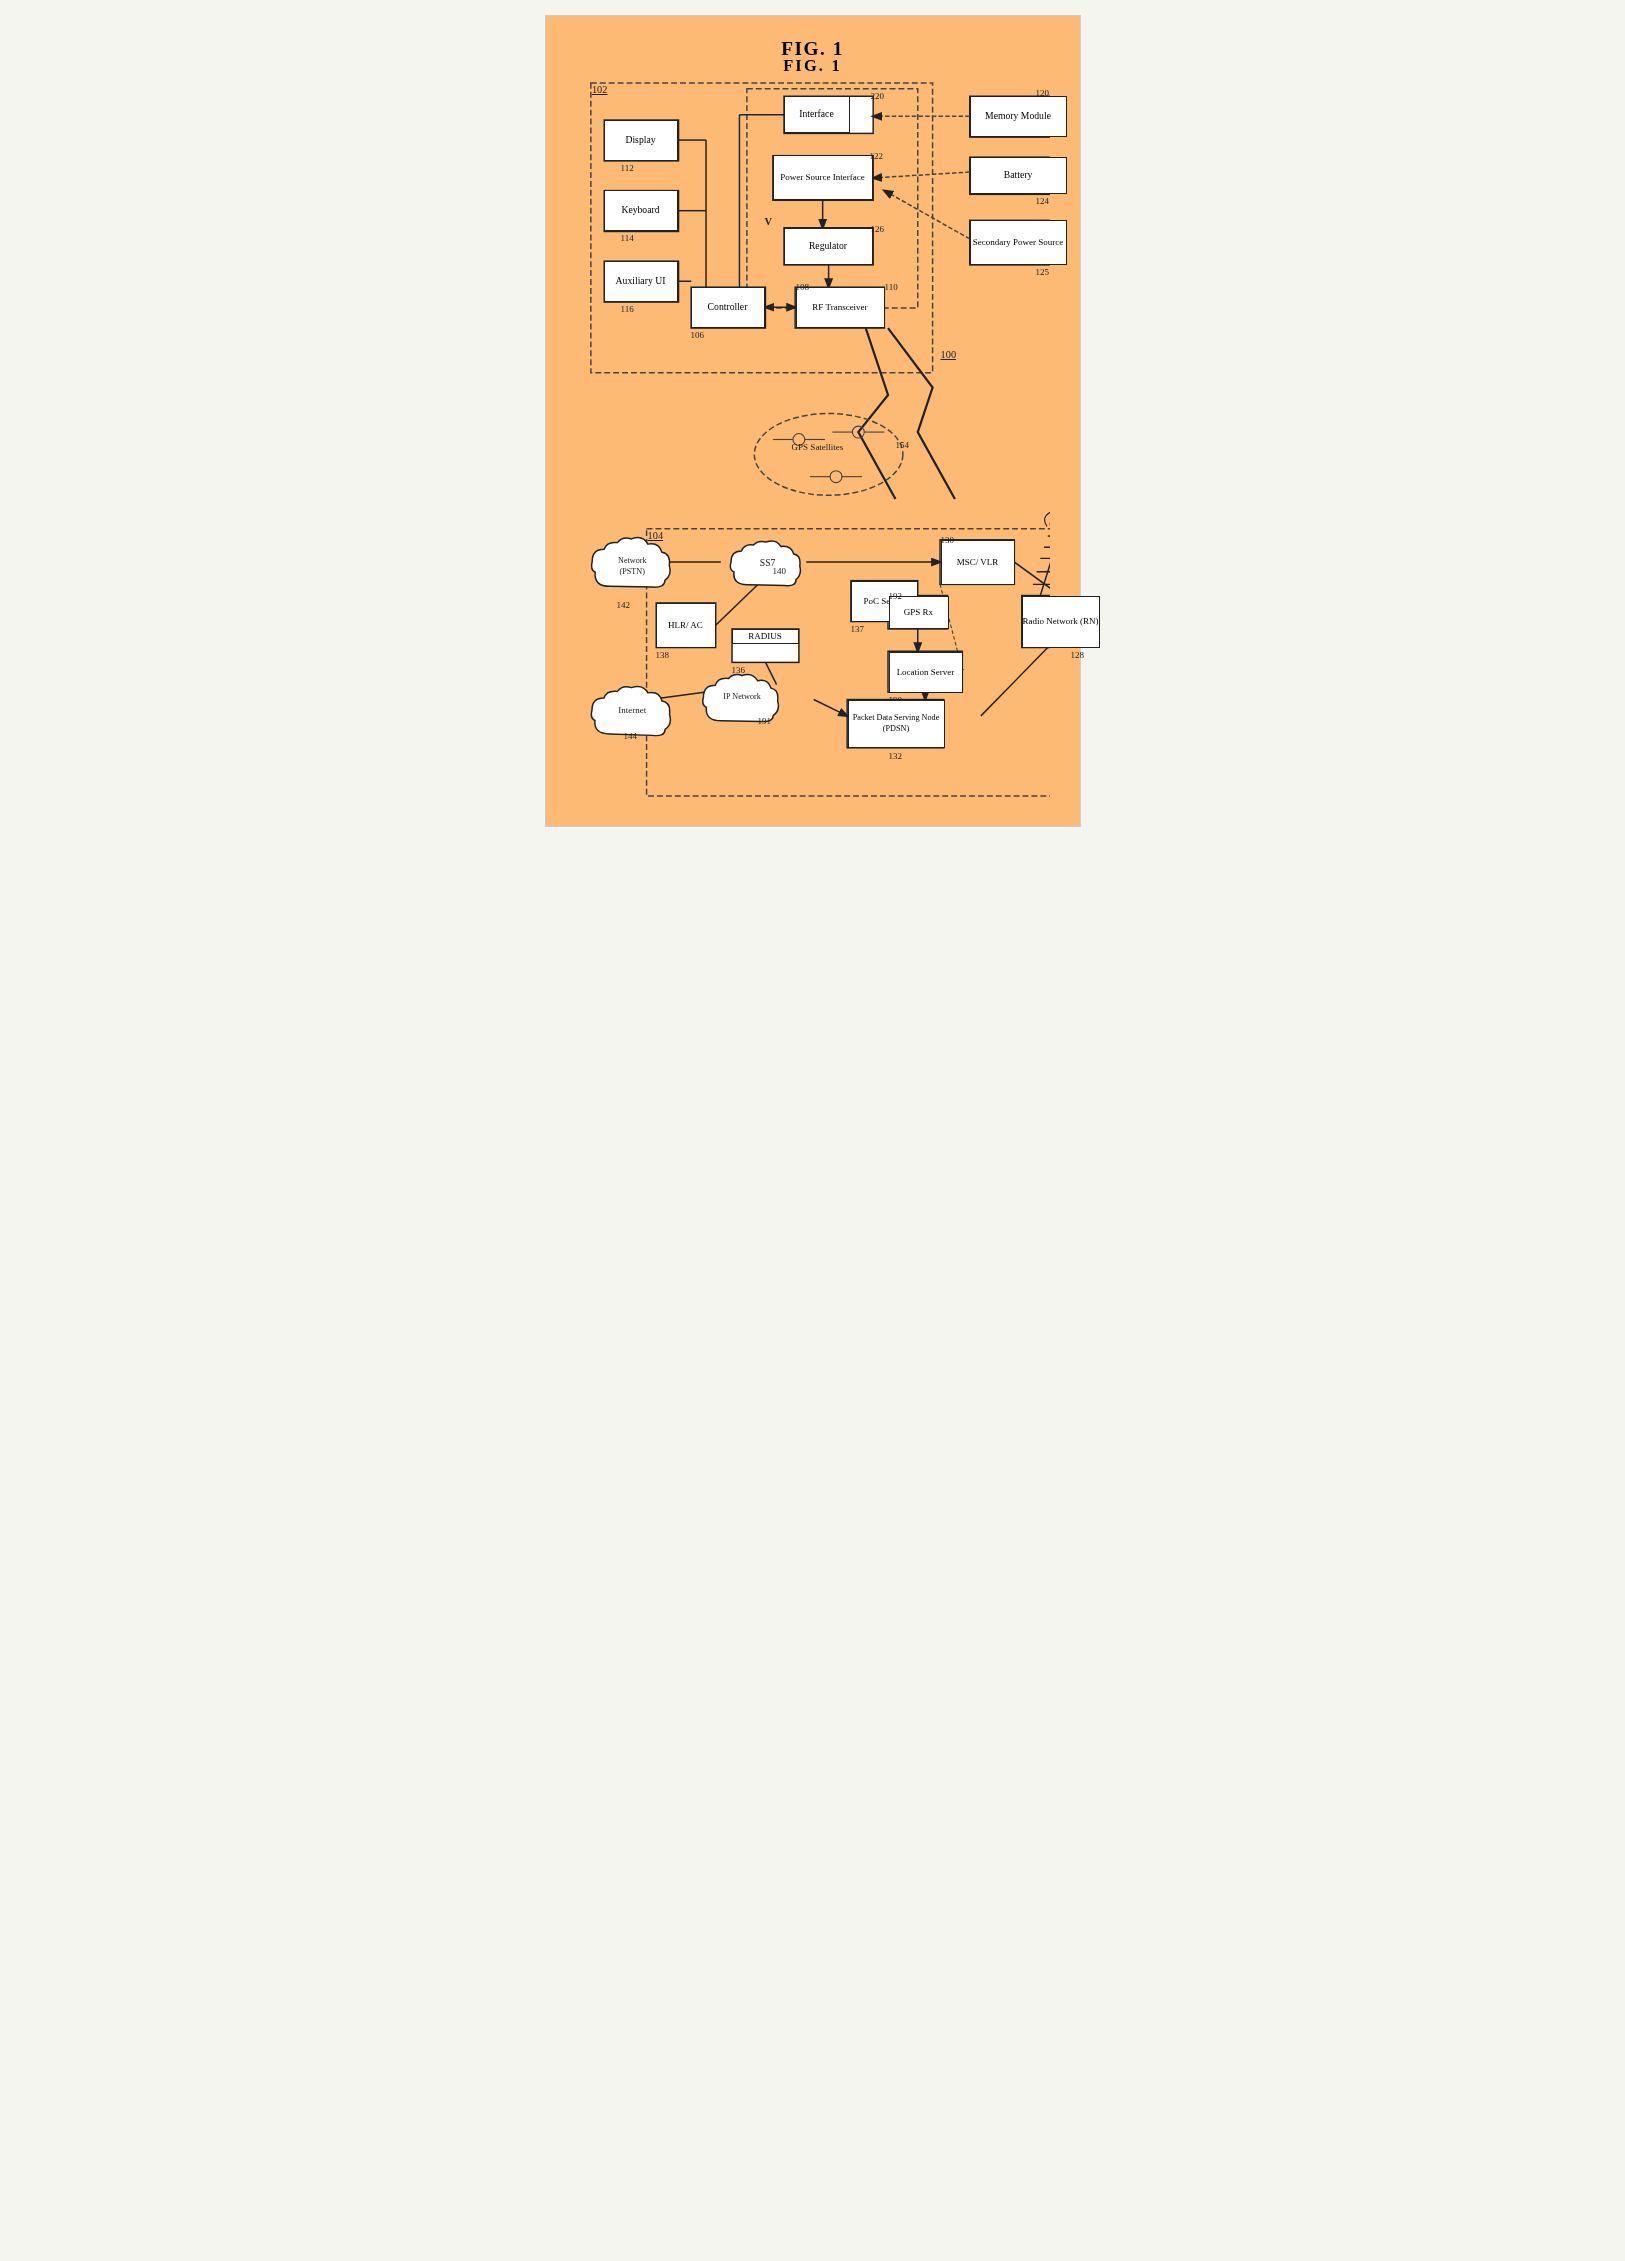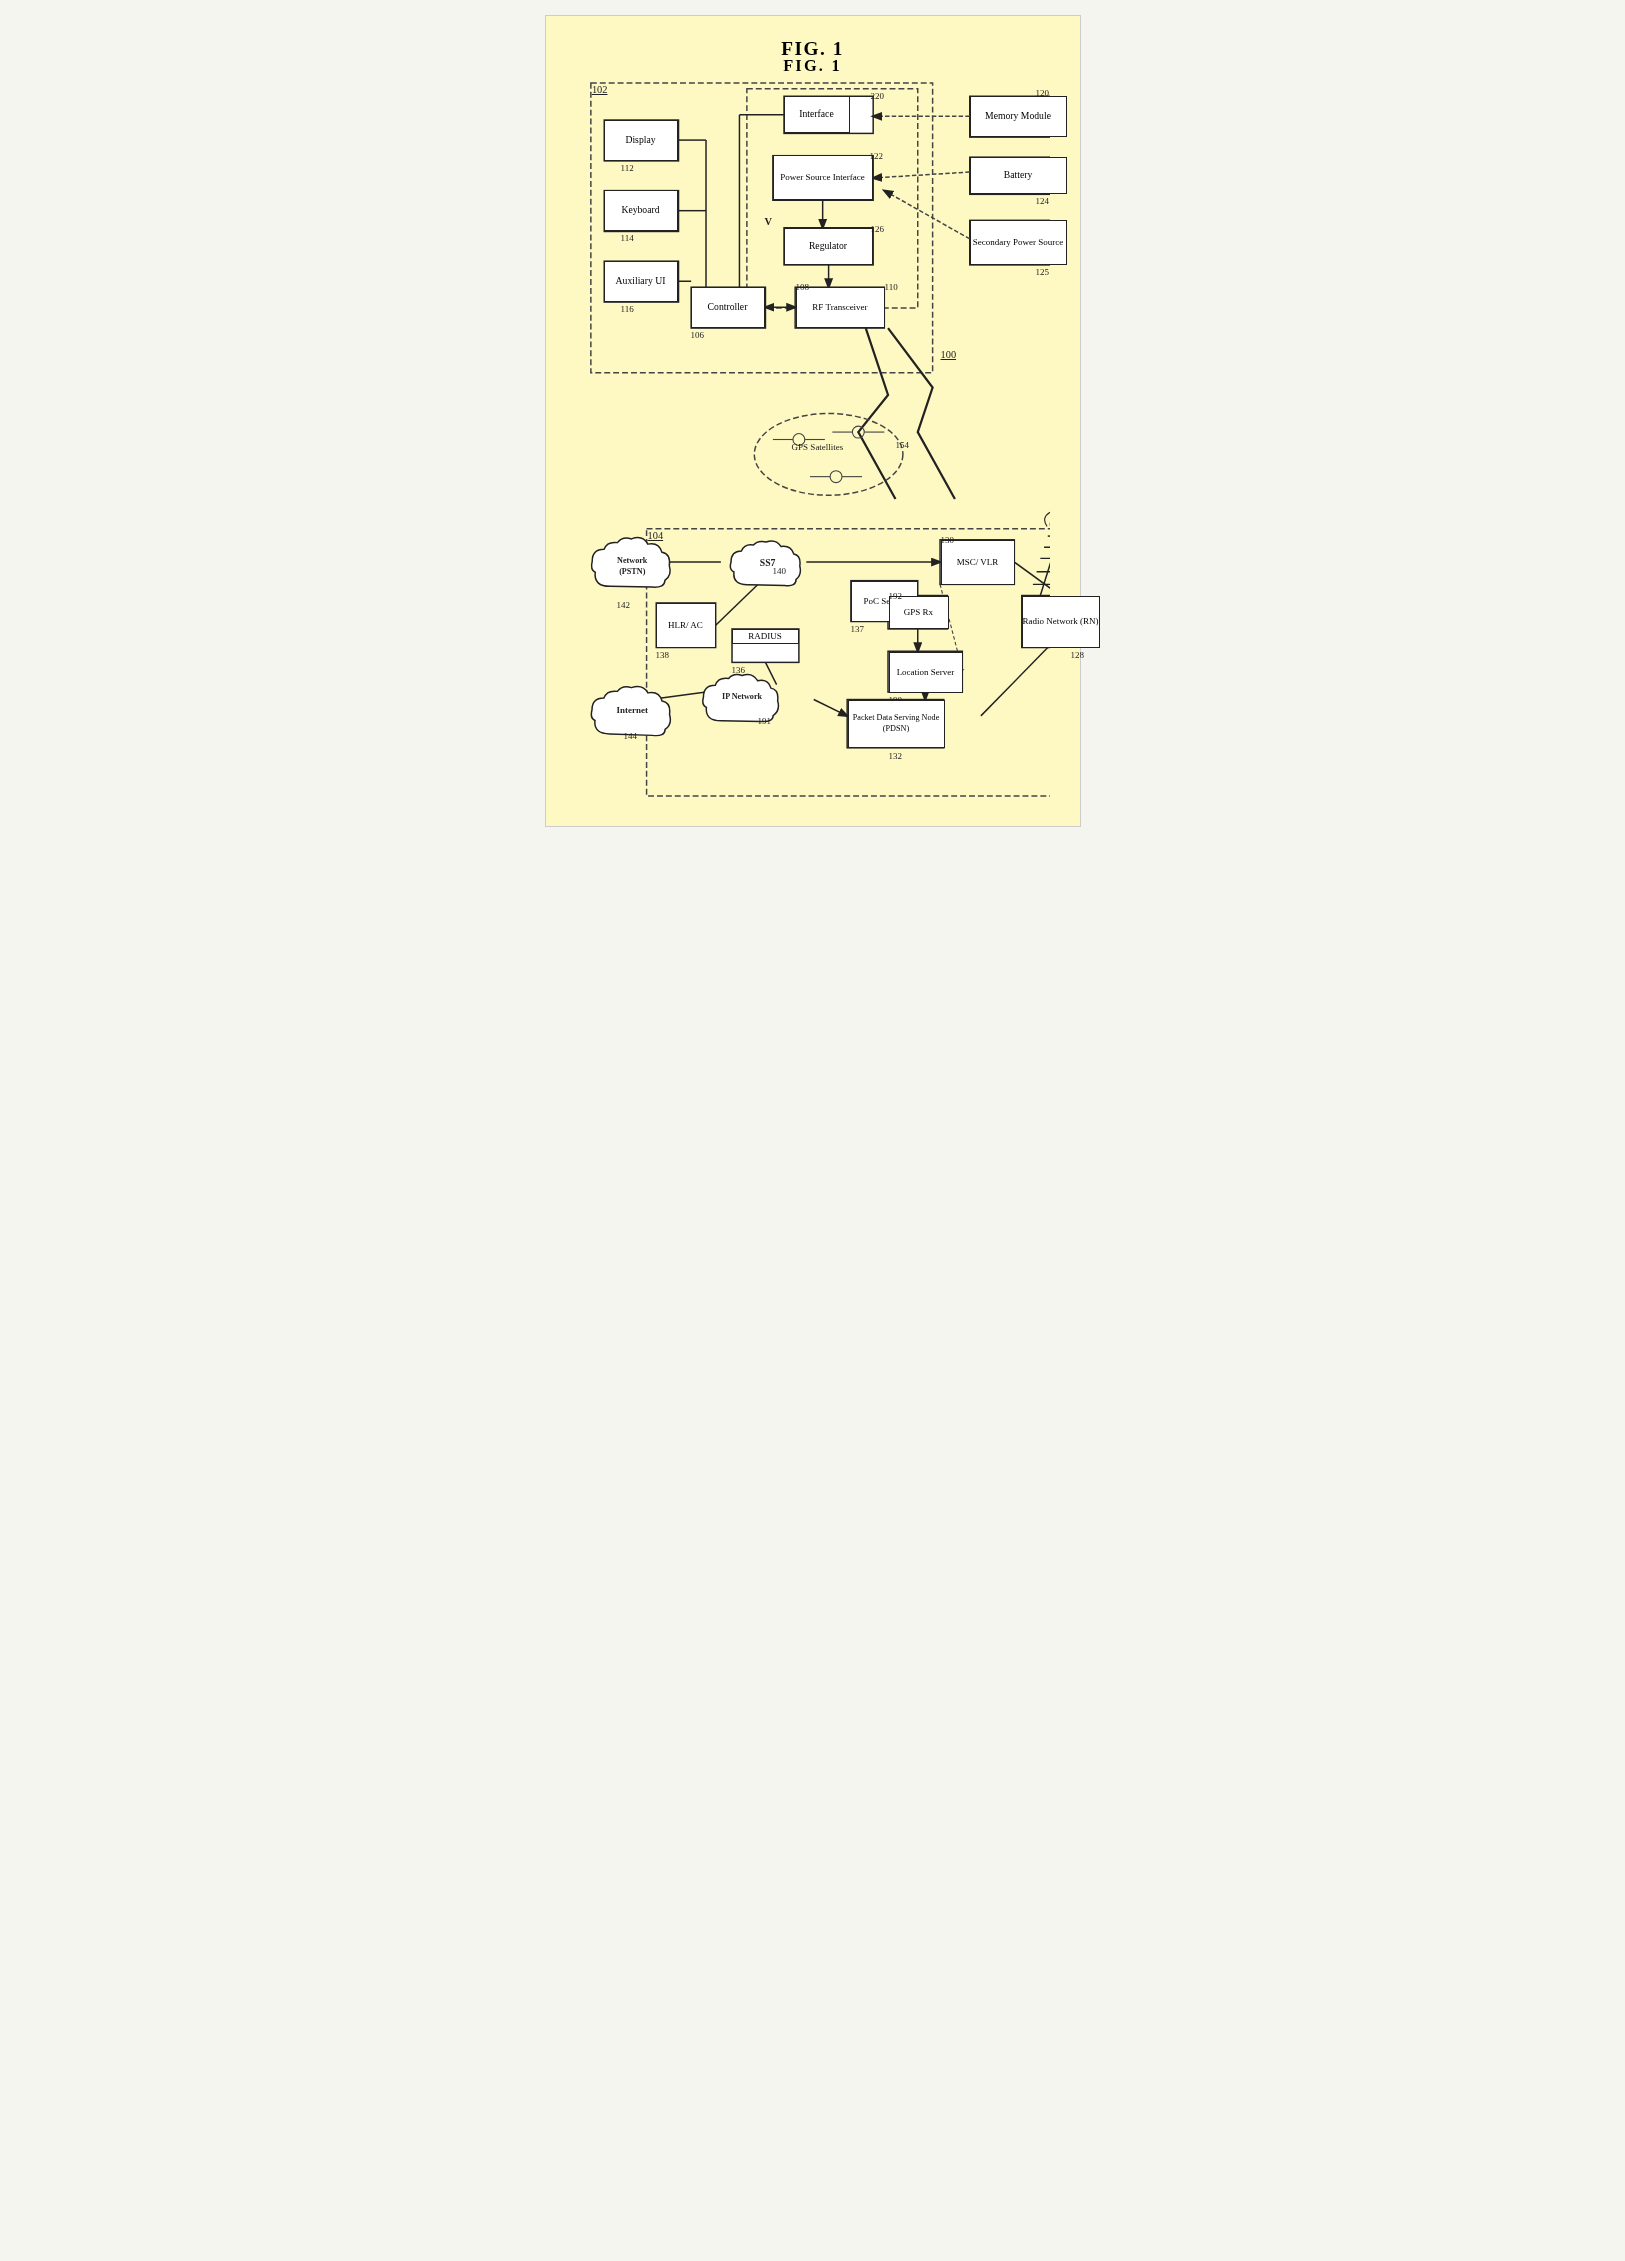--- a/index.html
+++ b/index.html
@@ -5,21 +5,21 @@
     * { box-sizing: border-box; margin: 0; padding: 0; }
     body {
       background: #f5f5f0;
       font-family: 'Times New Roman', Times, serif;
       display: flex;
       justify-content: center;
       align-items: flex-start;
       padding: 15px;
     }
     .page {
-      background: #fef9c3;
+      background: #fdba74;
       width: 536px;
       min-height: 744px;
       padding: 22px 30px;
       position: relative;
       border: 0.7px solid #ccc;
     }
     .fig-title {
       text-align: center;
       font-size: 19.3px;
       font-weight: bold;
@@ -43,21 +43,20 @@
       line-height: 1.3;
     }
     .cloud {
       position: absolute;
       display: flex;
       align-items: center;
       justify-content: center;
       text-align: center;
       font-size: 9px;
       line-height: 1.3;
-      font-weight: bold;
     }
     
     .label {
       position: absolute;
       font-size: 9px;
       color: #222;
     }
     
     .svg-overlay {
       position: absolute;

